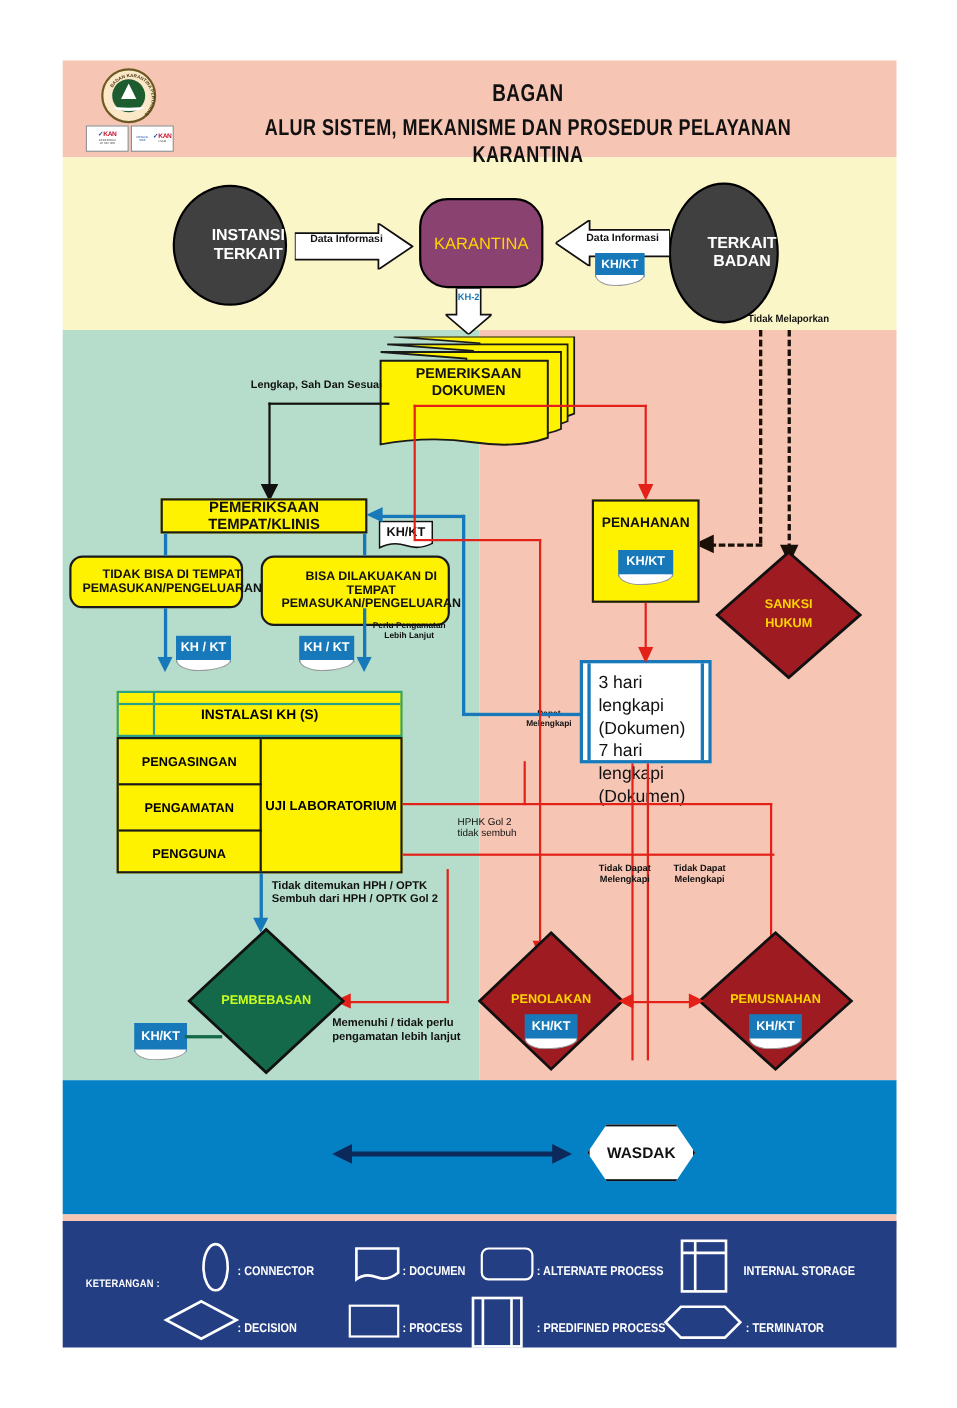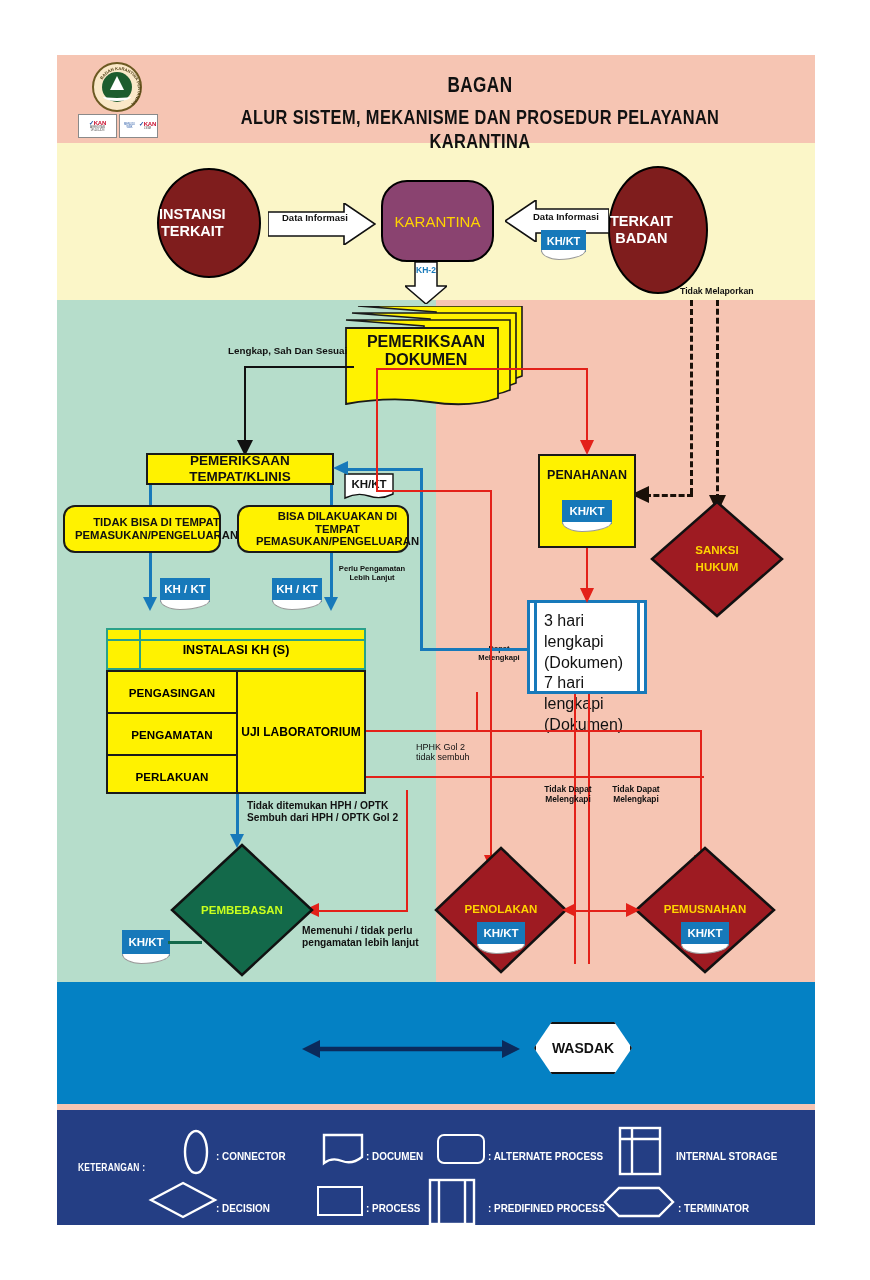--- a/index.html
+++ b/index.html
@@ -49,22 +49,22 @@
   #title-1, #title-2 { position:absolute; text-align:center; color:#111;
       font-weight:bold; font-family:"Liberation Sans", sans-serif;
       transform: scaleX(0.78); transform-origin:center; letter-spacing:0.5px; }
   #title-1 { left:160px; top:72px; width:640px; font-size:22px; }
   #title-2 { left:130px; top:105px; width:700px; font-size:21px; }
 
   
   .node { position:absolute; }
 
   .circle-blue {
-    background:#7f1d1d; border:2px solid #000; border-radius:50%;
-    display:flex; align-items:center; justify-content:flex-start;
+    background:#404040; border:2px solid #000; border-radius:50%;
+    display:flex; align-items:center; justify-content:flex-end;
     color:#fff; font-weight:bold; text-align:center; line-height:1.2;
   }
   .rounded-purple {
     background:#8A4370; border:2px solid #000; border-radius:26px;
     display:flex; align-items:center; justify-content:center;
     color:#FFD400; font-weight:normal; text-align:center;
   }
   .ybox {
     background:#FFF200; border:2px solid #1a1a1a;
     display:flex; align-items:center; justify-content:center;
@@ -210,21 +210,21 @@
   <svg style="position:absolute; left:709px; top:495px; width:17px; height:18px;" viewBox="0 0 17 18">
     <polygon points="8.5,18 0,0 17,0" fill="#1a1008"></polygon>
   </svg>
 
   <svg style="position:absolute; left:344px; top:306px; width:180px; height:104px;" viewBox="0 0 180 104">
     <path d="M14,0 H178 V70 Q160,78 134,74 Q108,70 92,76 V6 Z" fill="#FFF200" stroke="#1a1a1a" stroke-width="1.6"></path>
     <path d="M8,7 H172 V77 Q154,85 128,81 Q102,77 86,83 V13 Z" fill="#FFF200" stroke="#1a1a1a" stroke-width="1.6"></path>
     <path d="M2,14 H166 V84 Q148,92 122,88 Q96,84 80,90 V20 Z" fill="#FFF200" stroke="#1a1a1a" stroke-width="1.6"></path>
     <path d="M2,22 H154 V92 Q126,102 86,96 Q46,90 2,98 Z" fill="#FFF200" stroke="#1a1a1a" stroke-width="1.8"></path>
   </svg>
-  <div class="lbl" style="left:346px; top:333px; width:160px; text-align:center; font-size:16px; font-weight:bold;">PEMERIKSAAN DOKUMEN</div>
+  <div class="lbl" style="left:346px; top:333px; width:160px; text-align:center; font-size:13px; font-weight:bold;">PEMERIKSAAN DOKUMEN</div>
 
   <div class="lbl" style="left:228px; top:345px; font-size:9.8px; font-weight:bold;">Lengkap, Sah Dan Sesuai</div>
   <div class="ln h" style="left:244px; top:366px; width:110px; border-top:2.4px solid #111;"></div>
   <div class="ln v" style="left:244px; top:366px; height:78px; border-left:2.4px solid #111;"></div>
   <svg style="position:absolute; left:237px; top:440px; width:16px; height:16px;" viewBox="0 0 16 16">
     <polygon points="8,16 0,0 16,0" fill="#111"></polygon>
   </svg>
 
   <div class="node ybox" style="left:146px; top:453px; width:188px; height:32px; font-size:13.5px;">PEMERIKSAAN TEMPAT/KLINIS</div>
 
@@ -232,21 +232,21 @@
     <path d="M1,1 H49 V21 Q37,27 25,23 Q13,19 1,25 Z" fill="#fff" stroke="#111" stroke-width="1.4"></path>
   </svg>
   <div class="lbl" style="left:345px; top:478px; width:48px; text-align:center; font-size:11.5px; font-weight:bold;">KH/KT</div>
 
   <div class="node ybox round" style="left:63px; top:505px; width:158px; height:48px; font-size:11.3px;">
     <div>
       <div>TIDAK BISA DI TEMPAT</div>
       <div>PEMASUKAN/PENGELUARAN</div>
     </div>
   </div>
-  <div class="node ybox round" style="left:237px; top:505px; width:172px; height:48px; font-size:11.3px;">
+  <div class="node ybox round" style="left:237px; top:505px; width:172px; height:64px; font-size:11.3px;">
     <div>
       <div>BISA DILAKUAKAN DI TEMPAT</div>
       <div>PEMASUKAN/PENGELUARAN</div>
     </div>
   </div>
 
   <div class="ln v" style="left:149px; top:485px; height:20px; border-left:3px solid #1779BA;"></div>
   <div class="ln v" style="left:330px; top:485px; height:20px; border-left:3px solid #1779BA;"></div>
 
   <div class="ln v" style="left:149px; top:553px; height:48px; border-left:3px solid #1779BA;"></div>
@@ -277,21 +277,21 @@
     <div style="position:absolute; left:31px; top:0; bottom:0; width:2px; background:#2aa18a;"></div>
     <div style="position:absolute; left:0; right:0; top:13px; text-align:center; font-size:12.5px; font-weight:bold;">INSTALASI KH (S)</div>
   </div>
 
   <div class="node" style="left:106px; top:670px; width:260px; height:124px; background:#FFF200; border:2px solid #1a1a1a;">
     <div style="position:absolute; left:128px; top:0; bottom:0; width:2px; background:#1a1a1a;"></div>
     <div style="position:absolute; left:0; top:40px; width:130px; height:2px; background:#1a1a1a;"></div>
     <div style="position:absolute; left:0; top:82px; width:130px; height:2px; background:#1a1a1a;"></div>
     <div style="position:absolute; left:0; top:0; width:128px; height:40px; display:flex; align-items:center; justify-content:center; font-size:11.6px; font-weight:bold;">PENGASINGAN</div>
     <div style="position:absolute; left:0; top:42px; width:128px; height:40px; display:flex; align-items:center; justify-content:center; font-size:11.6px; font-weight:bold;">PENGAMATAN</div>
-    <div style="position:absolute; left:0; top:84px; width:128px; height:40px; display:flex; align-items:center; justify-content:center; font-size:11.6px; font-weight:bold;">PERLAKUAN</div>
+    <div style="position:absolute; left:0; top:84px; width:128px; height:40px; display:flex; align-items:center; justify-content:center; font-size:11.6px; font-weight:bold;">PENGGUNA</div>
     <div style="position:absolute; left:130px; top:0; right:0; bottom:0; display:flex; align-items:center; justify-content:center; font-size:12px; font-weight:bold; text-align:center;">UJI LABORATORIUM</div>
   </div>
 
   <div class="node ybox" style="left:538px; top:454px; width:98px; height:94px; font-size:12.5px; align-items:flex-start; padding-top:12px;">
     <span>PENAHANAN</span>
   </div>
   <div class="khkt" style="left:562px; top:500px; width:50px; height:24px; font-size:11.5px;">
     <span>KH/KT</span>
     <div class="wave"></div>
   </div>

